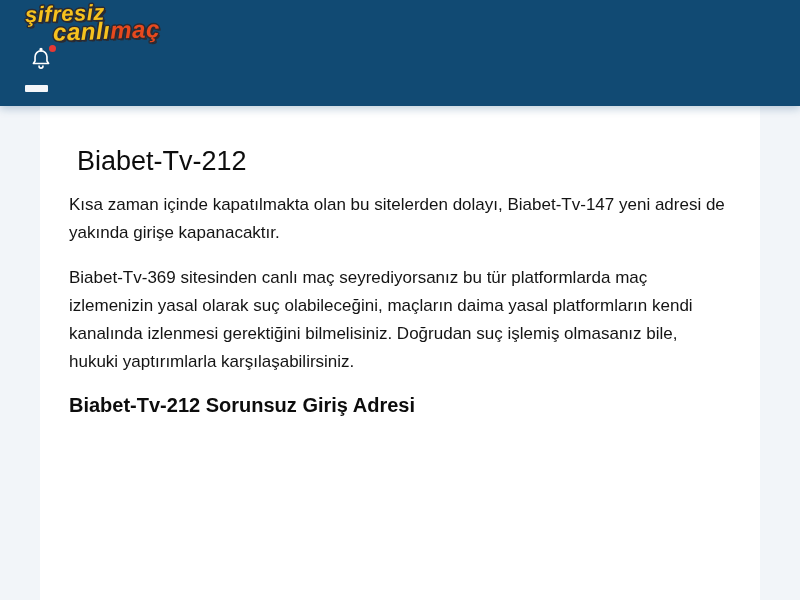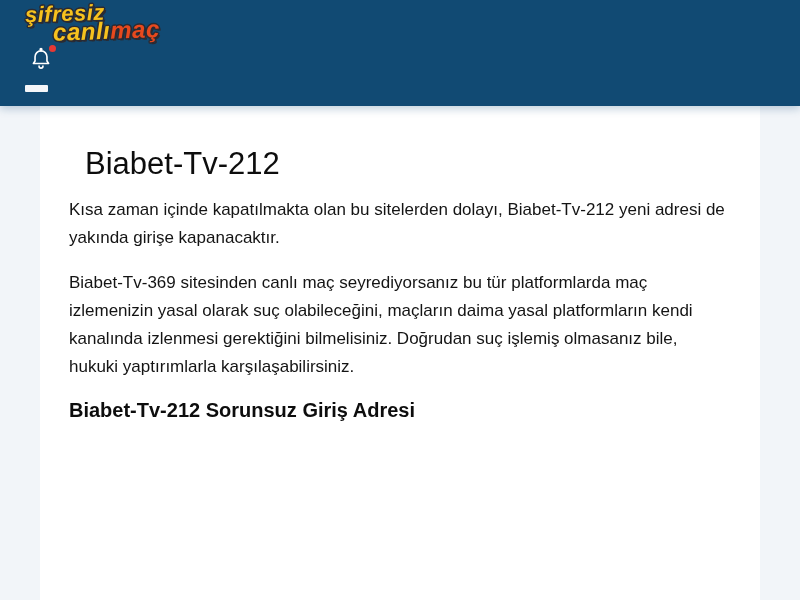--- a/index.html
+++ b/index.html
@@ -103,22 +103,22 @@
     width: 100%;
     height: 494px;
   }
   .card {
     margin: 0 40px;
     min-height: 494px;
     background: #ffffff;
     padding: 40px 30px 0 29px;
   }
   .card h1 {
-    margin: 0 16px 14px;
-    font-size: 31px;
+    margin: 0 8px 14px;
+    font-size: 27px;
     font-weight: 400;
     color: #0d0d0d;
   }
   .card p {
     margin: 0 0 17px;
     font-size: 17px;
     line-height: 28px;
     color: #141414;
   }
   .card h2 {
@@ -148,17 +148,17 @@
     </svg>
     <span class="badge-dot"></span>
   </div>
 
   <div class="menu-bar"></div>
 </header>
 
 <main class="page-main">
   <article class="card">
     <h1>Biabet-Tv-212</h1>
-    <p>Kısa zaman içinde kapatılmakta olan bu sitelerden dolayı, Biabet-Tv-212 yeni adresi de yakında girişe kapanacaktır.</p>
+    <p>Kısa zaman içinde kapatılmakta olan bu sitelerden dolayı, Biabet-Tv-147 yeni adresi de yakında girişe kapanacaktır.</p>
     <p>Biabet-Tv-369 sitesinden canlı maç seyrediyorsanız bu tür platformlarda maç izlemenizin yasal olarak suç olabileceğini, maçların daima yasal platformların kendi kanalında izlenmesi gerektiğini bilmelisiniz. Doğrudan suç işlemiş olmasanız bile, hukuki yaptırımlarla karşılaşabilirsiniz.</p>
     <h2>Biabet-Tv-212 Sorunsuz Giriş Adresi</h2>
   </article>
 </main>
 
 </body></html>

